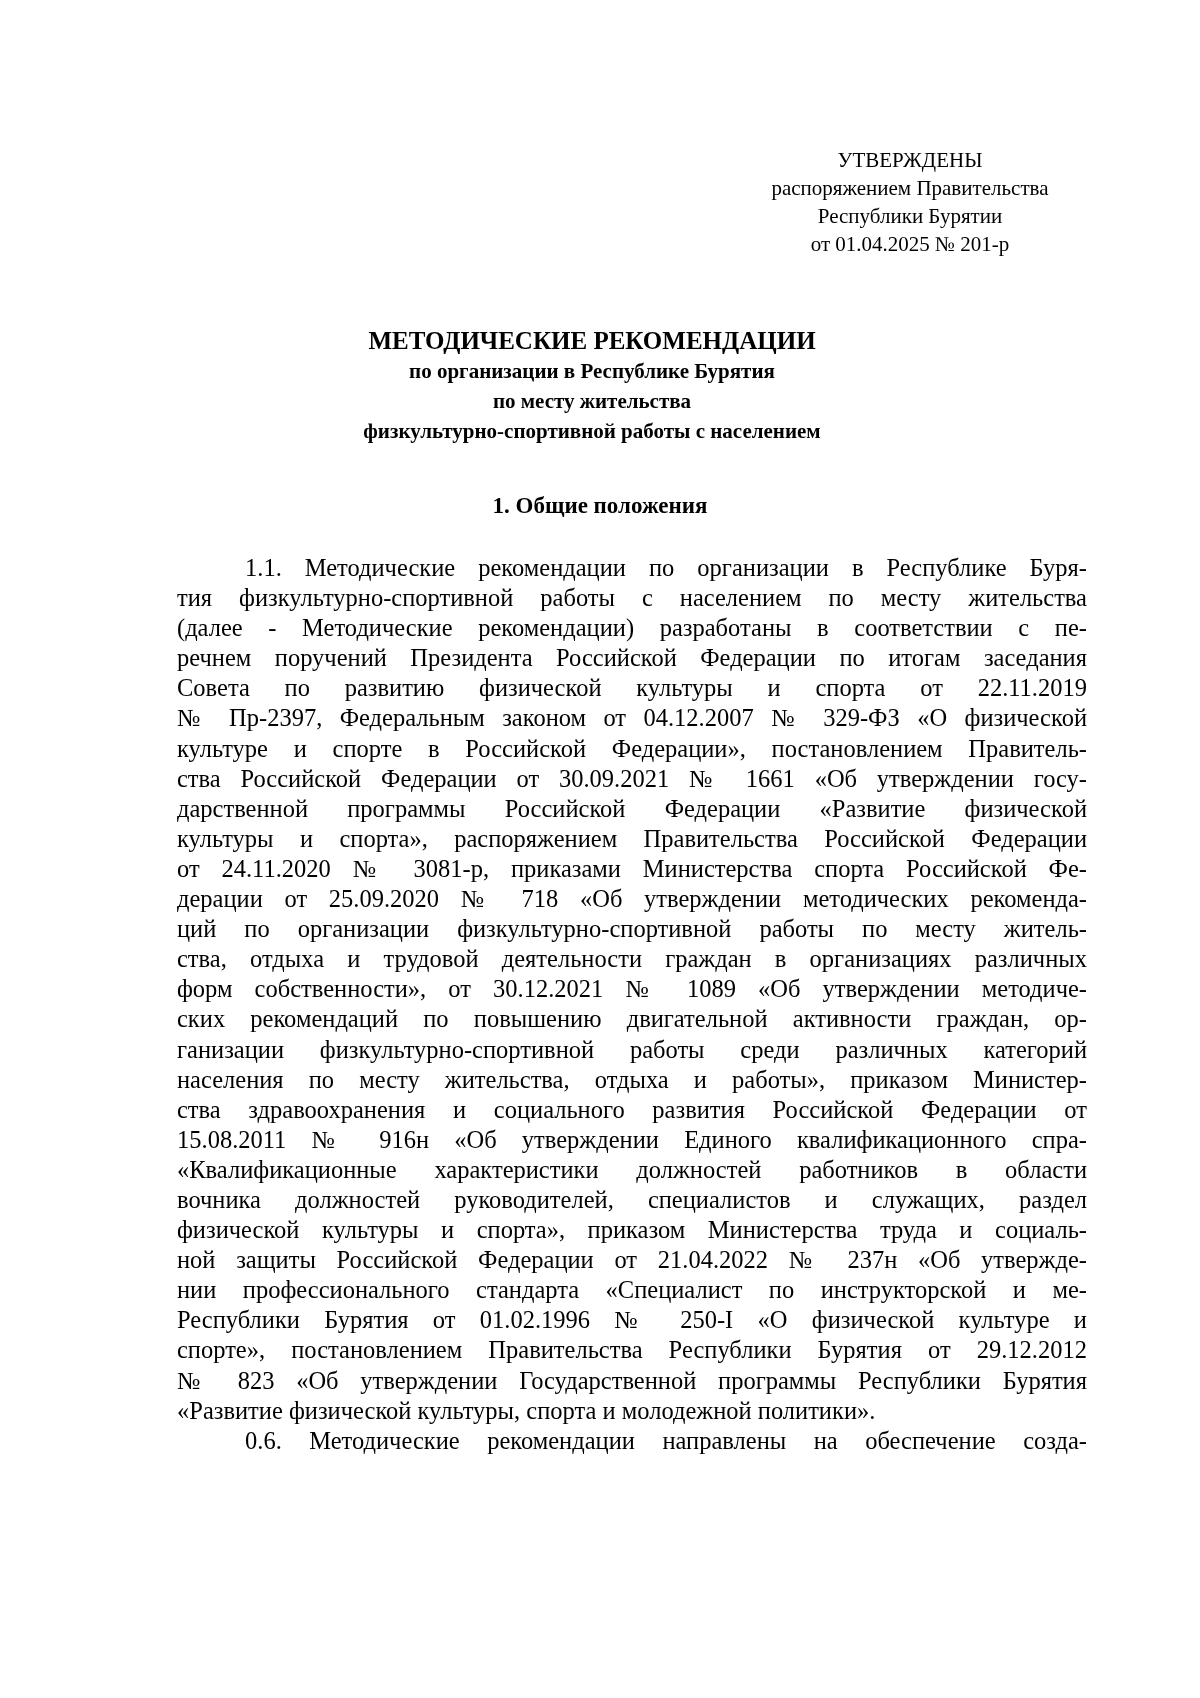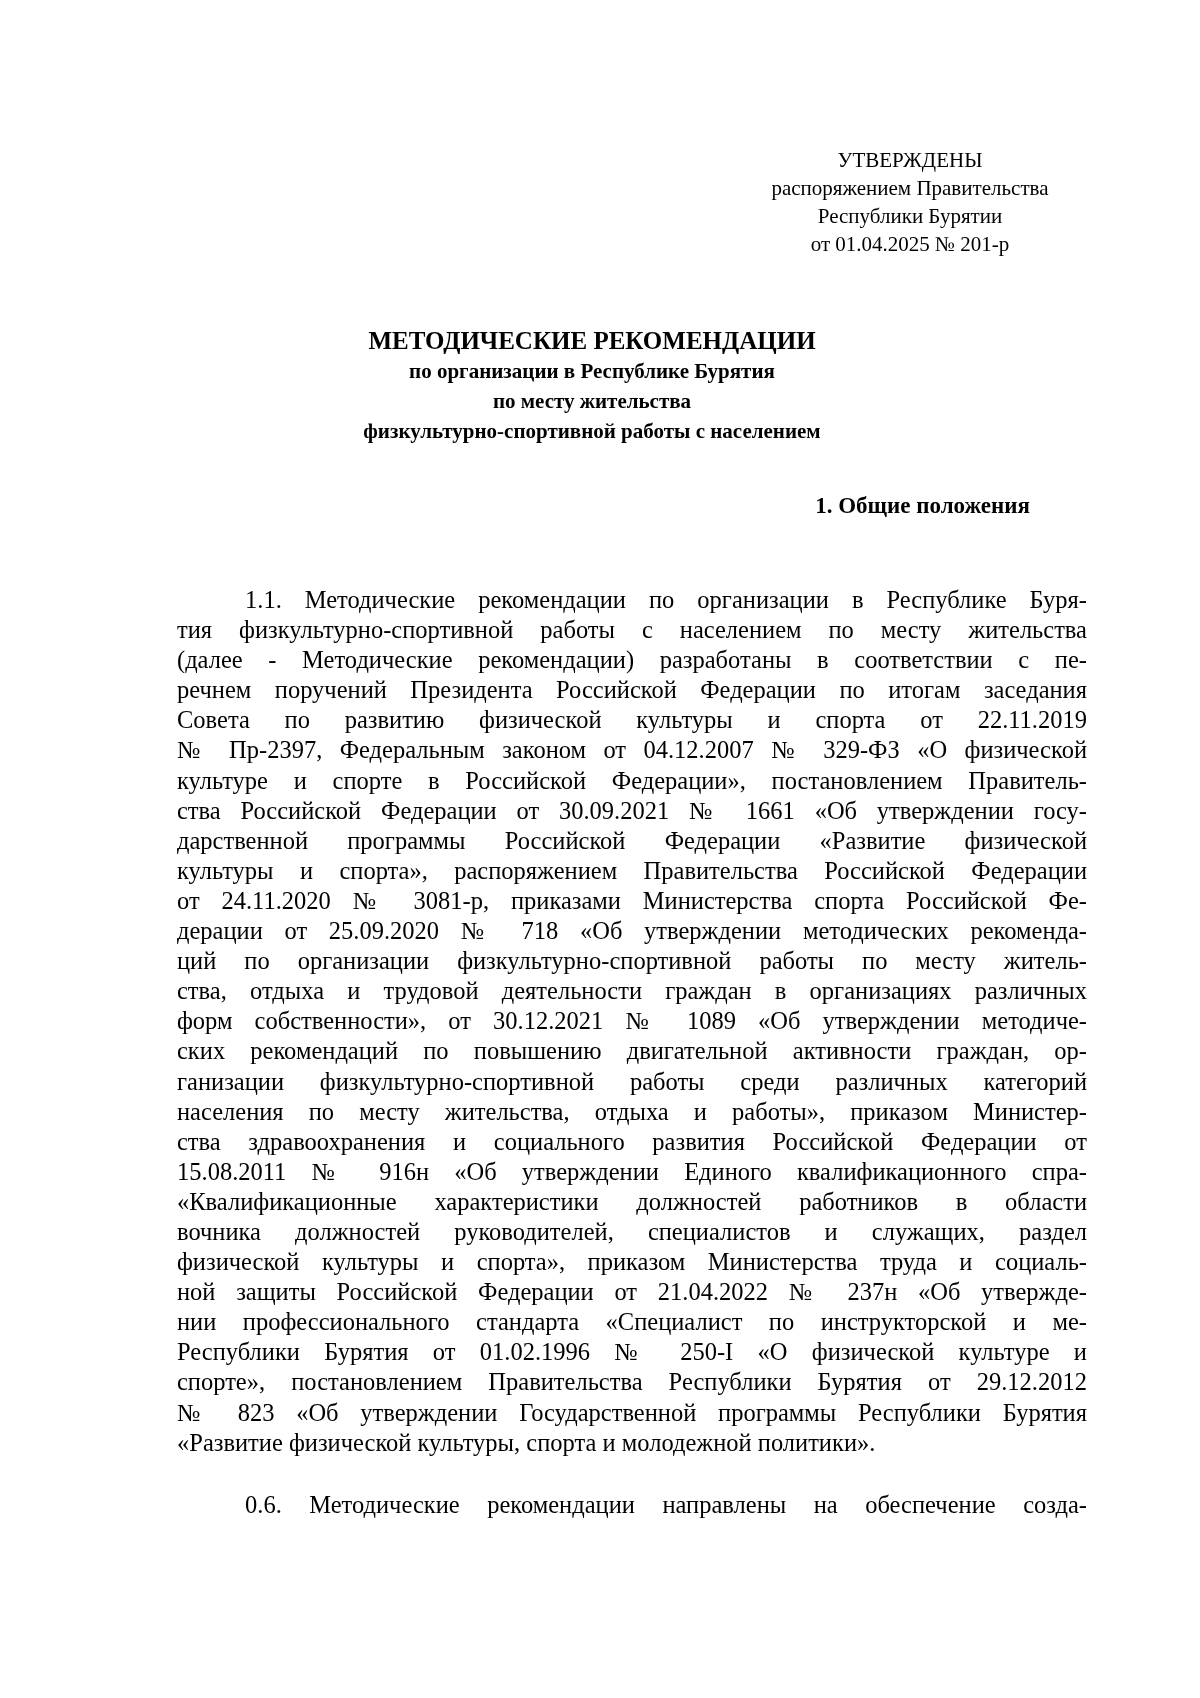--- a/index.html
+++ b/index.html
@@ -15,28 +15,28 @@
     }
     .approval div { white-space: nowrap; }
     .title-block {
       position: absolute; left: 162px; top: 325px; width: 860px;
       text-align: center; font-weight: bold;
     }
     .title-main { font-size: 25px; line-height: 31px; }
     .title-sub { font-size: 21px; line-height: 30px; }
     .section-heading {
       position: absolute; left: 170px; top: 491px; width: 860px;
-      text-align: right; font-weight: bold; font-size: 23px; line-height: 30px;
+      text-align: center; font-weight: bold; font-size: 23px; line-height: 30px;
     }
     .body-text {
       position: absolute; left: 177px; top: 553px; width: 910px;
       font-size: 24.5px; line-height: 30.1px;
     }
     .line { white-space: nowrap; text-align: justify; text-align-last: justify; height: 30.1px; }
-    .line.indent { padding-left: 68px; margin-top: 32px; }
+    .line.indent { padding-left: 68px; }
     .line.last { text-align-last: left; }
   </style>
 </head>
 <body>
 
 <div class="page">
 
   <div class="approval">
     <div>УТВЕРЖДЕНЫ</div>
     <div>распоряжением Правительства</div>

